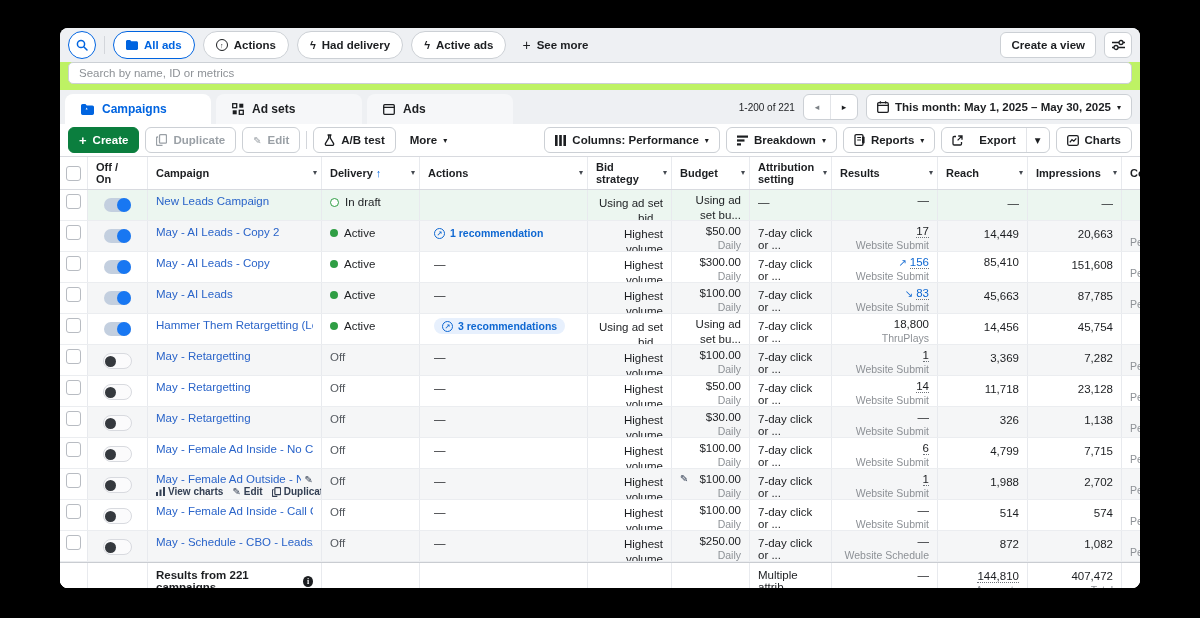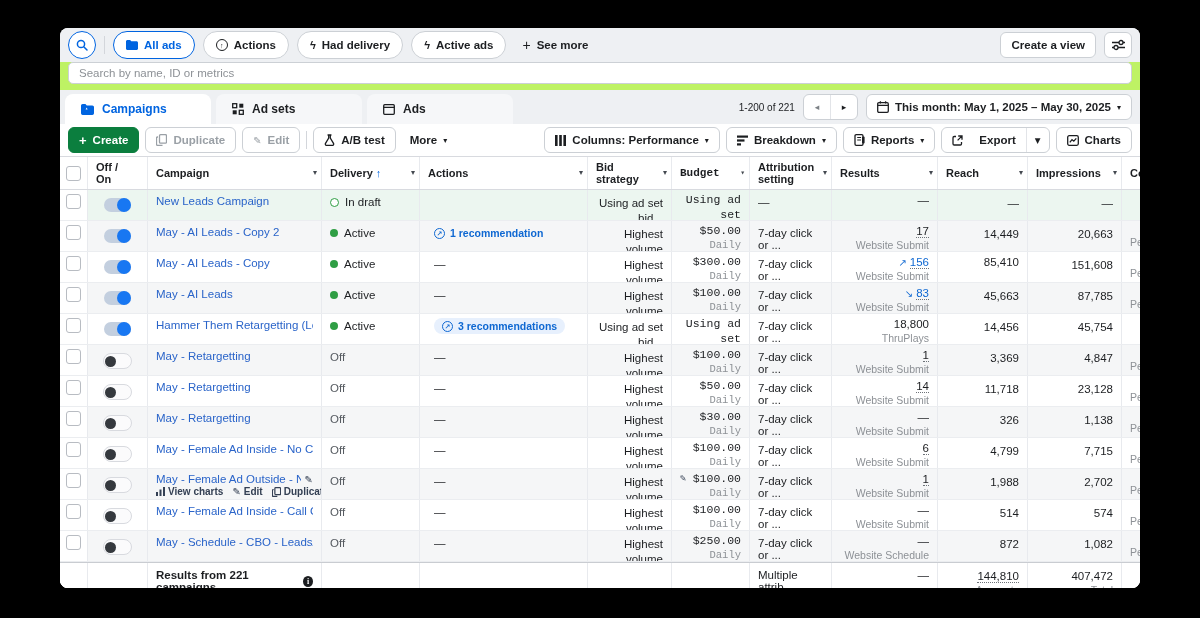--- a/index.html
+++ b/index.html
@@ -56,21 +56,21 @@
   .th{display:flex;align-items:center;font-size:11px;font-weight:700;color:#1c1e21;padding:0 14px 0 8px;
     line-height:1.1;cursor:pointer;}
   .th .caret{position:absolute;right:4px;top:50%;transform:translateY(-50%);font-size:8px;color:#444950;}
   .sort-up{color:#0064e0;font-size:11px;margin-left:3px;}
   .tbody .tr{height:30px;border-bottom:1px solid #ebedf0;background:#fff;}
   .tbody .tr.gray .td{background:#f5f6f7;}
   .tbody .tr.mint .td{background:#ecf6f0;}
   .td{font-size:11.5px;color:#1c1e21;padding:2px 8px;}
   .td.c0{background:#fff !important;}
   .c0{width:28px;}.c1{width:60px;}.c2{width:174px;}.c3{width:98px;}.c4{width:168px;}.c5{width:84px;}
-  .c6{width:78px;font-family:Liberation Mono, monospace;}.c7{width:82px;}.c8{width:106px;}.c9{width:90px;}.c10{width:94px;}.c11{width:68px;border-right:none;}
+  .c6{width:78px;}.c7{width:82px;}.c8{width:106px;}.c9{width:90px;}.c10{width:94px;}.c11{width:68px;border-right:none;}
   .num{text-align:right;}
   .checkbox{width:13px;height:13px;border:1.5px solid #b8bcc2;border-radius:3px;background:#fff;
     margin:2px auto 0;cursor:pointer;}
   .thead .checkbox{margin-top:0;}
   .toggle{width:27px;height:14px;border-radius:8px;position:relative;cursor:pointer;margin:6px auto 0;}
   .toggle.on{background:#c3cfdf;}
   .toggle.on .knob{position:absolute;right:0px;top:0px;width:14px;height:14px;border-radius:50%;background:#1877f2;}
   .toggle.off{background:#fbfbfc;border:1px solid #d8dadf;}
   .toggle.off .knob{position:absolute;left:1px;top:1.5px;width:11px;height:11px;border-radius:50%;background:#35393e;}
   .camp-link{color:#2a64c9;white-space:nowrap;overflow:hidden;text-overflow:clip;display:block;
@@ -603,21 +603,21 @@
             <span class="dash">7-day click or ...</span>
           </div>
           <div class="td c8 num">
             <div class="val-line"><span class="dotted">1</span></div>
             <div class="line2">Website Submit App..</div>
           </div>
           <div class="td c9 num">
             <div class="val-line" style="margin-top: 4px;">3,369</div>
           </div>
           <div class="td c10 num">
-            <div class="val-line" style="margin-top: 4px;">4,847</div>
+            <div class="val-line" style="margin-top: 4px;">7,282</div>
           </div>
           <div class="td c11">
             <div class="line2" style="margin-top: 13px;">Per</div>
           </div>
         </div>
         <div class="tr ">
           <div class="td c0" style="padding: 2px 0px;">
             <div class="checkbox"></div>
           </div>
           <div class="td c1">

